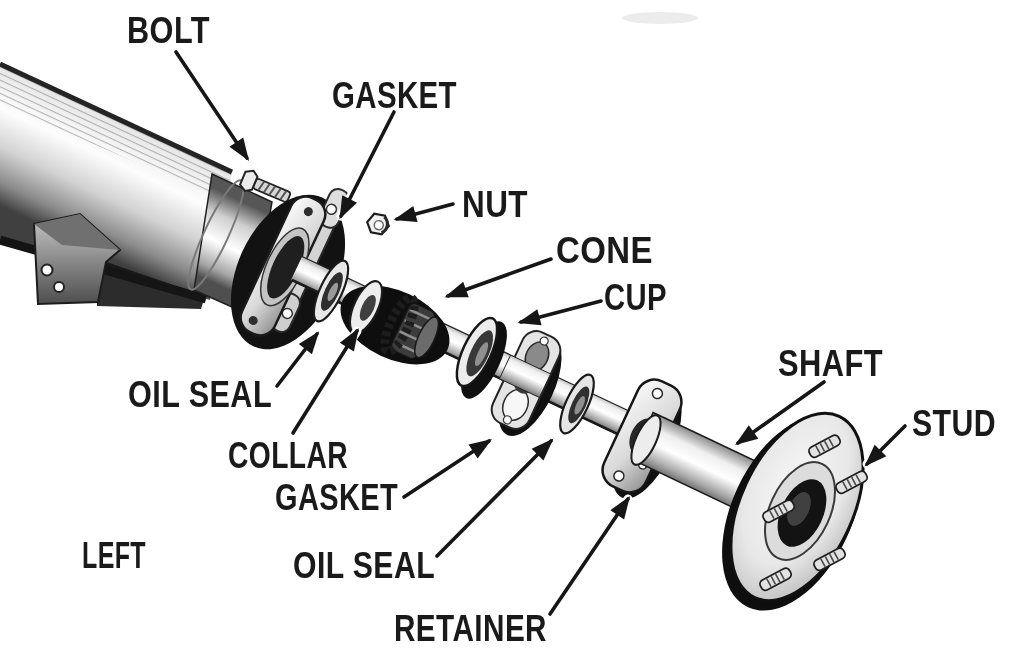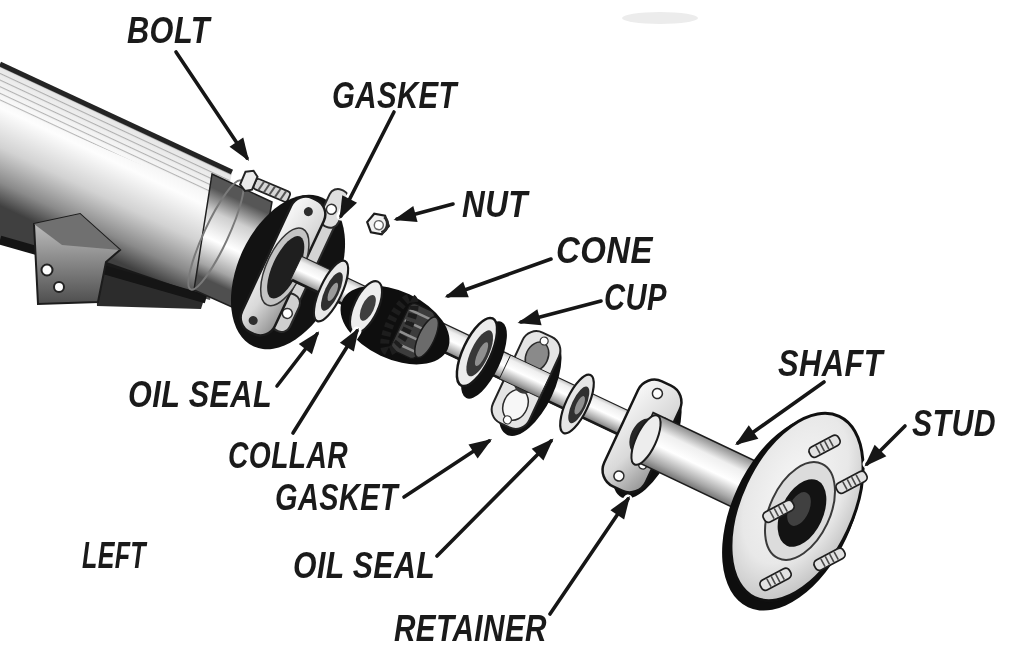--- a/index.html
+++ b/index.html
@@ -1,16 +1,16 @@
 <!DOCTYPE html>
 <html><head>
 <meta charset="utf-8">
 <style>
   html,body{margin:0;padding:0;background:#ffffff;}
-  .stage{position:relative;width:1024px;height:665px;background:#ffffff;overflow:hidden;font-style:italic;}
+  .stage{position:relative;width:1024px;height:665px;background:#ffffff;overflow:hidden;}
   .lbl{
     font-family:"Liberation Sans",sans-serif;
     font-weight:700;
     font-size:36px;
     fill:#1a1a1a;
     letter-spacing:0.5px;
   }
   .al{stroke:#161616;stroke-width:3.6;stroke-linecap:round;}
   .ac{stroke:#ffffff;stroke-width:9;stroke-linecap:round;}
 </style>

